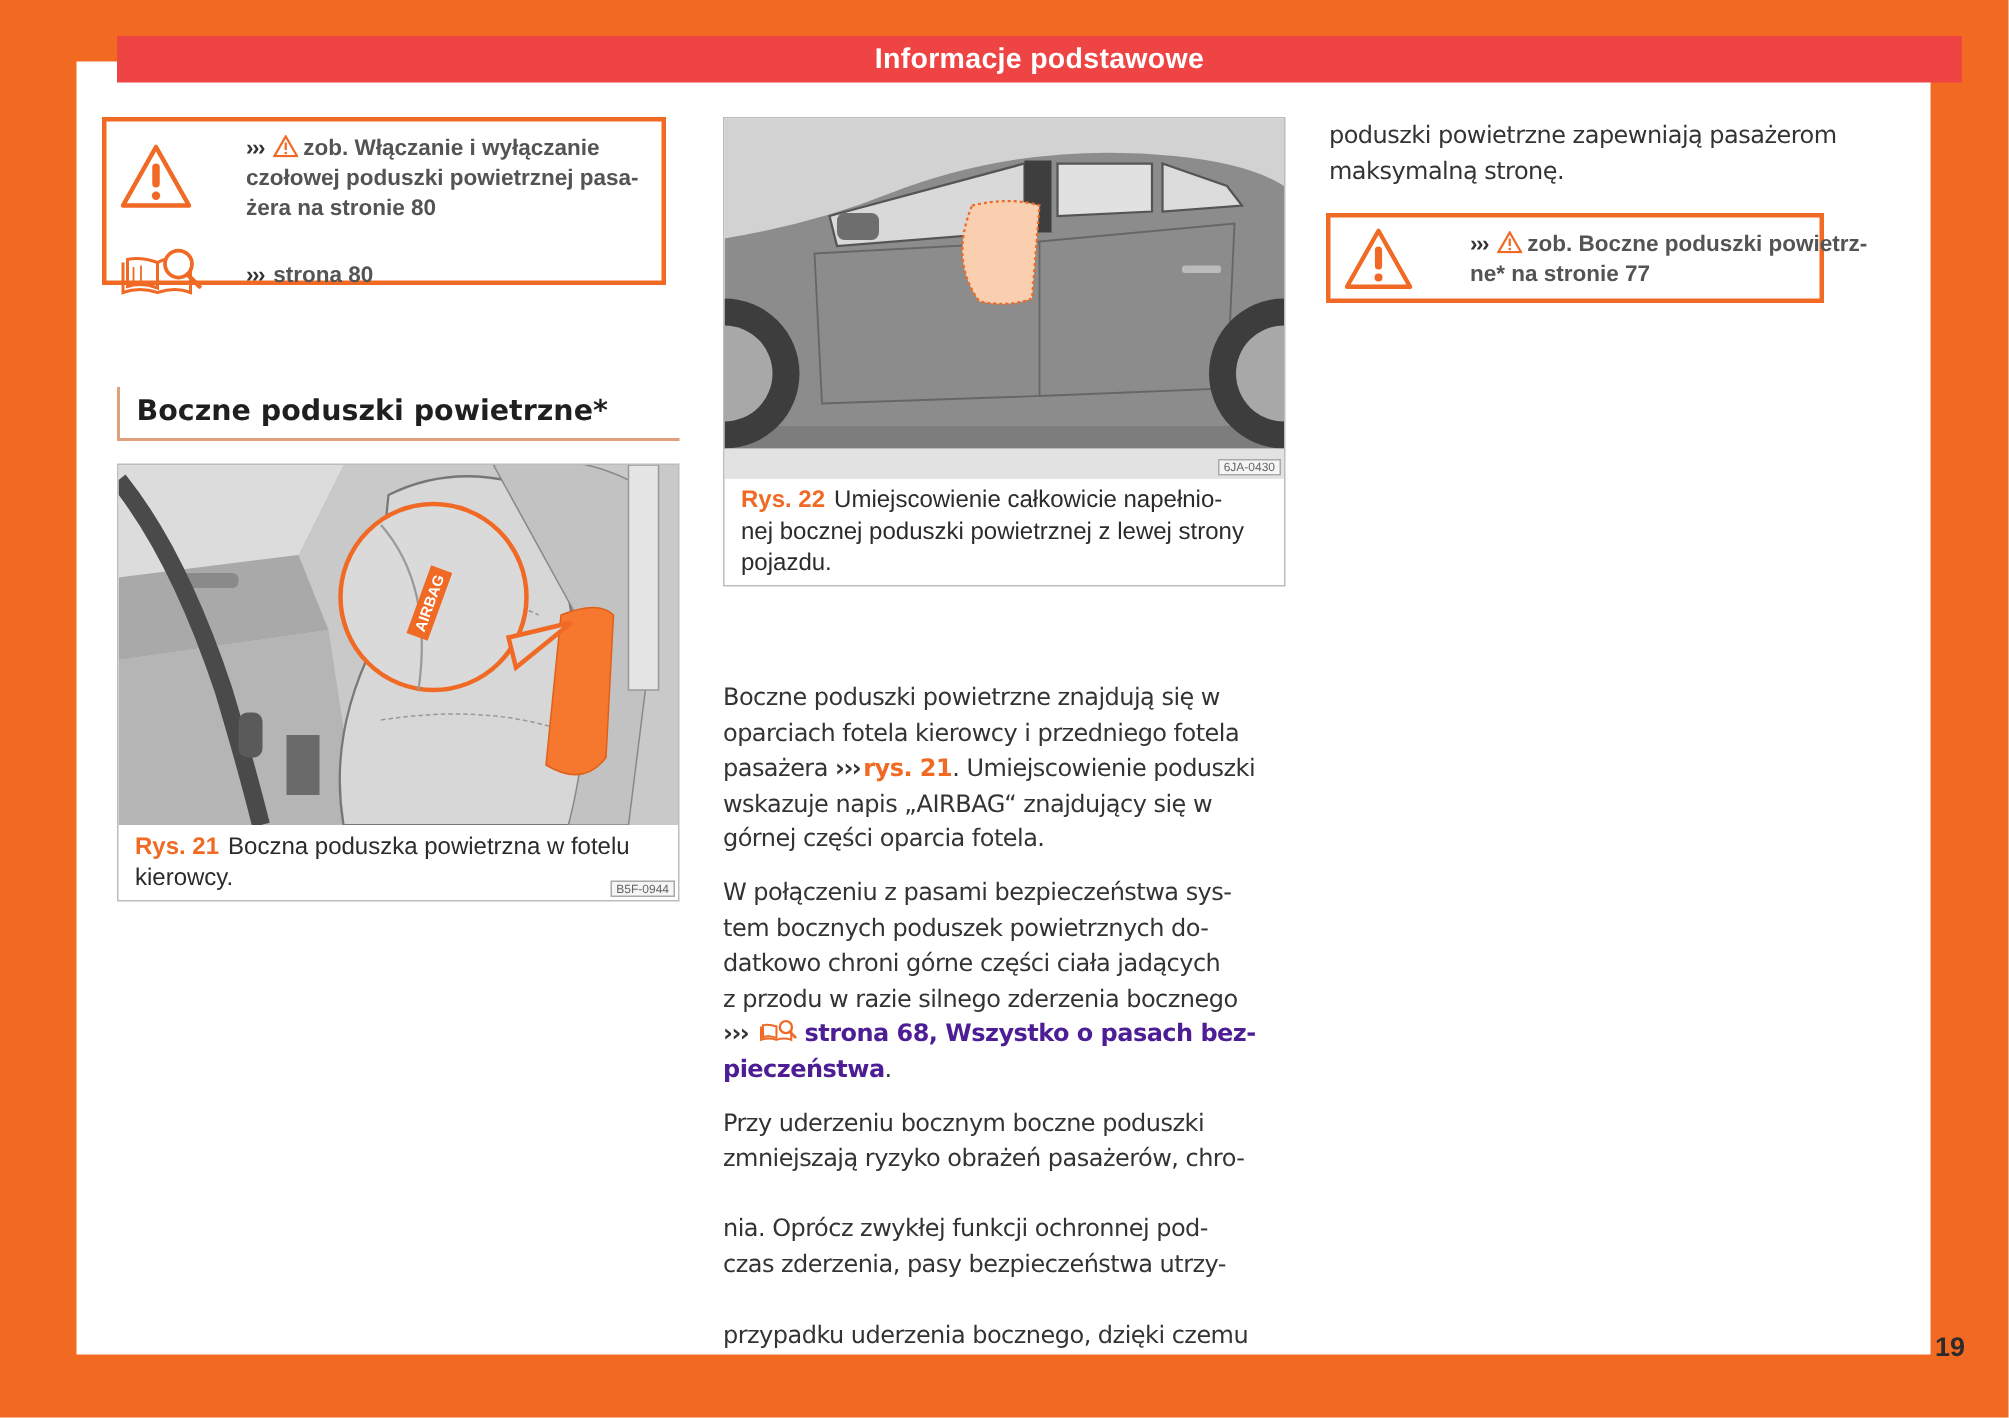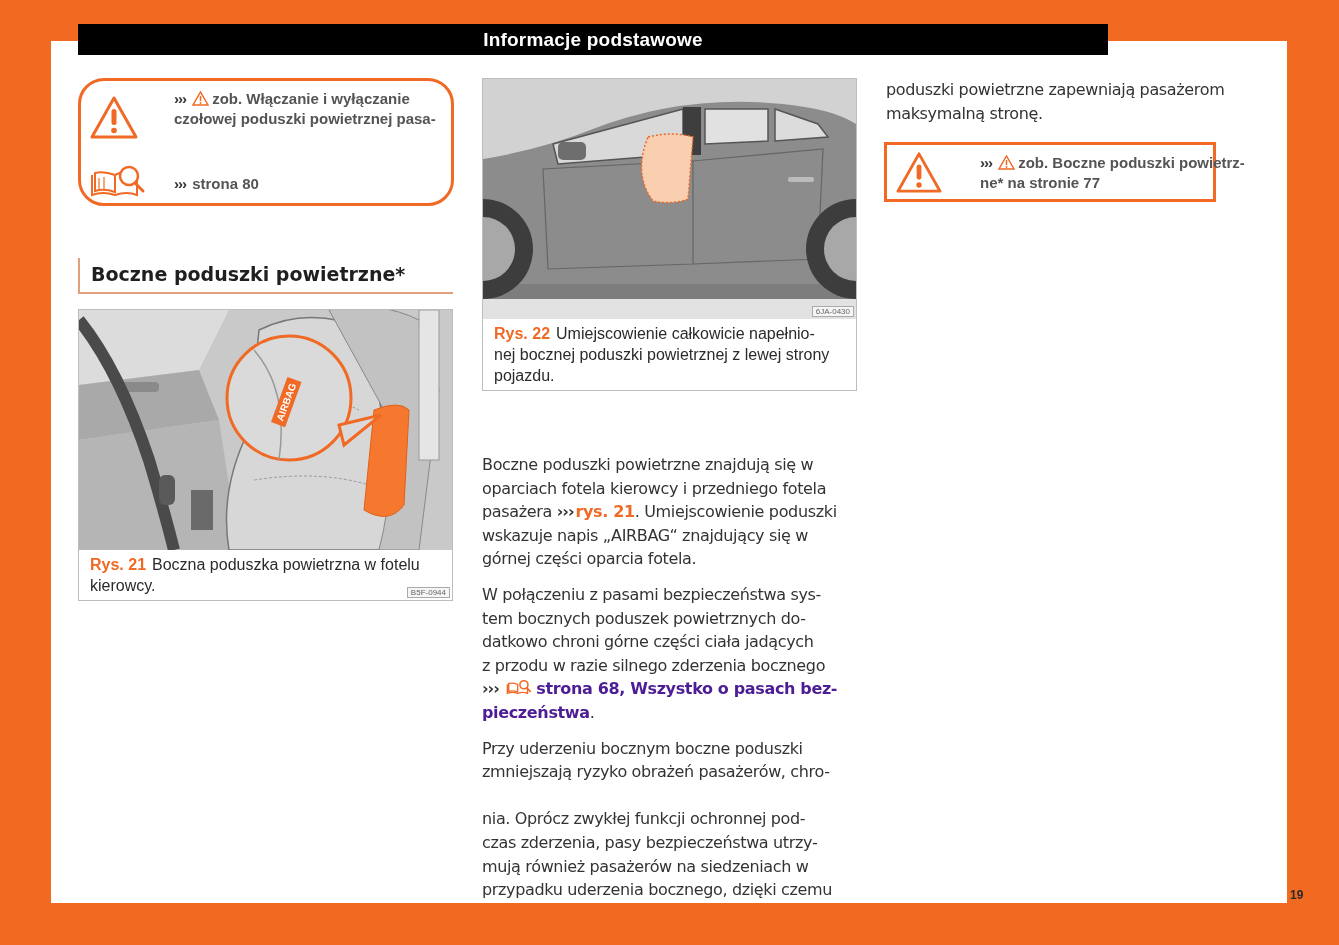--- a/index.html
+++ b/index.html
@@ -1,20 +1,20 @@
 <!DOCTYPE html>
 <html><head>
 <meta charset="utf-8">
 <style>
   * { box-sizing: border-box; margin: 0; padding: 0; }
   html, body { width: 1339px; height: 945px; overflow: hidden; }
   body { background: #f26a22; position: relative; font-family: "DejaVu Sans", sans-serif; color: #2b2b2b; }
   .page { position: absolute; left: 51px; top: 41px; width: 1236px; height: 862px; background: #ffffff; }
-  .header-bar { position: absolute; left: 78px; top: 24px; width: 1030px; height: 31px; background: #000000; color: #fff; text-align: center; font-family: "Liberation Sans", sans-serif; font-weight: bold; font-size: 19px; line-height: 31px; letter-spacing: 0.2px; }
-  .page-number { position: absolute; left: 1290px; top: 888px; font-family: "Liberation Sans", sans-serif; font-weight: bold; font-size: 12px; color: #2b2b2b; }
+  .header-bar { position: absolute; left: 78px; top: 24px; width: 1230px; height: 31px; background: #ef4444; color: #fff; text-align: center; font-family: "Liberation Sans", sans-serif; font-weight: bold; font-size: 19px; line-height: 31px; letter-spacing: 0.2px; }
+  .page-number { position: absolute; left: 1290px; top: 888px; font-family: "Liberation Sans", sans-serif; font-weight: bold; font-size: 18px; color: #2b2b2b; }
 
   .warnbox { position: absolute; border: 3px solid #f06a25; background: #fff; }
   .warnbox .txt { font-family: "Liberation Sans", sans-serif; font-weight: bold; font-size: 15px; line-height: 20px; color: #545454; }
   .chev { font-weight: bold; color: #333; letter-spacing: -1px; margin-right: 2px; }
   .mini-warn { display: inline-block; vertical-align: -2px; margin-right: 3px; }
 
   .section-title { position: absolute; left: 78px; top: 258px; width: 375px; height: 36px; border-left: 2px solid #e0a07a; border-bottom: 2px solid #e0a07a; padding-left: 11px; font-family: "DejaVu Sans", sans-serif; font-weight: bold; font-size: 19px; line-height: 32px; color: #1f1f1f; }
 
   .figure { position: absolute; border: 1px solid #bdbdbd; background: #fff; }
   .figure .img { position: absolute; left: 0; top: 0; overflow: hidden; background: #cfcfcf; }
@@ -27,21 +27,21 @@
   .orange-link { color: #f06a25; font-weight: bold; }
   .gray-bold { color: #4c1d95; font-weight: bold; }
 </style>
 </head>
 <body>
 
 <div class="page"></div>
 
 <div class="header-bar">Informacje podstawowe</div>
 
-<div class="warnbox" style="left:78px; top:78px; width:376px; height:128px;border-radius:26px;">
+<div class="warnbox" style="left:68px; top:78px; width:376px; height:112px;">
   <svg style="position:absolute; left:8px; top:14px;" width="50" height="46" viewBox="0 0 50 46">
     <path d="M25 3 L47 42 L3 42 Z" fill="none" stroke="#f06a25" stroke-width="3" stroke-linejoin="round"></path>
     <rect x="22.5" y="14" width="5" height="16" rx="2.5" fill="#f06a25"></rect>
     <circle cx="25" cy="35.5" r="2.8" fill="#f06a25"></circle>
   </svg>
   <svg style="position:absolute; left:8px; top:82px;" width="58" height="36" viewBox="0 0 58 36">
     <path d="M3 12 L3 32 Q14 28 26 32 Q38 28 48 32 L48 18" fill="none" stroke="#f06a25" stroke-width="2"></path>
     <path d="M6 10 L6 28 Q15 25 26 29 L26 12 Q15 8 6 10 Z" fill="none" stroke="#f06a25" stroke-width="2"></path>
     <path d="M26 12 Q32 9 36 9" fill="none" stroke="#f06a25" stroke-width="2"></path>
     <circle cx="40" cy="13" r="9" fill="#fff" stroke="#f06a25" stroke-width="2.5"></circle>
@@ -52,20 +52,21 @@
   <div class="txt" style="position:absolute; left:93px; top:8px; width:275px;">
     <div>
       <span class="chev">›››</span>
       <svg class="mini-warn" width="17" height="15" viewBox="0 0 17 15">
           <path d="M8.5 1 L16 14 L1 14 Z" fill="none" stroke="#f06a25" stroke-width="1.5"></path>
           <line x1="8.5" y1="5" x2="8.5" y2="10" stroke="#f06a25" stroke-width="1.5"></line>
           <circle cx="8.5" cy="12" r="0.9" fill="#f06a25"></circle>
         </svg><span>zob. Włączanie i wyłączanie</span>
     </div>
     <div>czołowej poduszki powietrznej pasa-</div>
+    <div>żera na stronie 80</div>
   </div>
   <div class="txt" style="position:absolute; left:93px; top:93px;">
     <span class="chev">›››</span>
     <span>strona 80</span>
   </div>
 </div>
 
 <div class="section-title">Boczne poduszki powietrzne*</div>
 
 <div class="figure" style="left:78px; top:309px; width:375px; height:292px;">
@@ -155,21 +156,21 @@
       </svg>
       <span class="gray-bold">strona 68, Wszystko o pasach bez-</span><br>
       <span class="gray-bold">pieczeństwa</span></span><span>.</span>
   </p>
   <p>
     <span>Przy uderzeniu bocznym boczne poduszki</span><br>
     <span>zmniejszają ryzyko obrażeń pasażerów, chro-</span><br>
     <br>
     <span>nia. Oprócz zwykłej funkcji ochronnej pod-</span><br>
     <span>czas zderzenia, pasy bezpieczeństwa utrzy-</span><br>
-    <span>mują również pasażerów na siedzeniach w</span><br>
+    <br>
     <span>przypadku uderzenia bocznego, dzięki czemu</span>
   </p>
 </div>
 
 <div class="body-text" style="left:886px; top:78px; width:385px;">
   <span>poduszki powietrzne zapewniają pasażerom</span><br>
   <span>maksymalną stronę.</span>
 </div>
 
 <div class="warnbox" style="left:884px; top:142px; width:332px; height:60px;">

